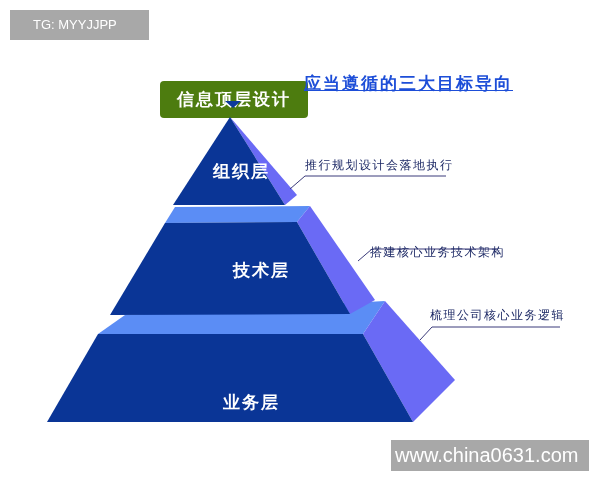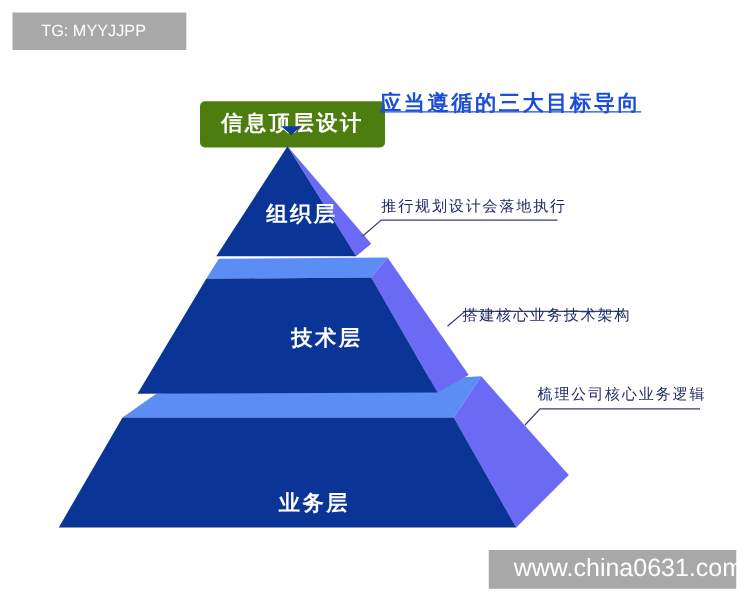--- a/index.html
+++ b/index.html
@@ -1,20 +1,20 @@
 <!DOCTYPE html>
 <html><head>
 <meta charset="utf-8">
 <style>
   html, body { margin:0; padding:0; }
   body { width:600px; height:480px; background:#ffffff; position:relative; overflow:hidden;
          font-family:"DejaVu Sans", sans-serif; }
   .wm { position:absolute; background:#a8a8a8; color:#ffffff; font-family:"Liberation Sans", sans-serif; }
   .wm-top { left:10px; top:10px; width:139px; height:30px; font-size:13px; line-height:30px; padding-left:23px; box-sizing:border-box; }
-  .wm-bot { left:391px; top:440px; width:198px; height:31px; font-size:20px; line-height:31px; padding-left:20px; box-sizing:border-box; }
+  .wm-bot { left:391px; top:440px; width:198px; height:31px; font-size:20px; line-height:31px; padding-left:4px; box-sizing:border-box; }
   .title-box { position:absolute; left:160px; top:65px; width:148px; height:37px; background:#4d7c0f;
                border-radius:4px; color:#fff; font-weight:bold; font-size:17px; line-height:37px; text-align:center; letter-spacing:2px;margin-top:16px; }
   .title-pointer { position:absolute; left:225px; top:101px; width:0; height:0;
                    border-left:8px solid transparent; border-right:8px solid transparent; border-top:7px solid #0d3a9b; }
   .subtitle { position:absolute; left:304px; top:68px; color:#1d4ed8; font-weight:bold; font-size:17px; line-height:30px; letter-spacing:2px;text-decoration:underline; }
   svg.pyr { position:absolute; left:0; top:0; }
   .layer-label { position:absolute; color:#ffffff; font-weight:bold; font-size:17px; letter-spacing:2px; text-align:right; }
   .note { position:absolute; color:#1e2a66; font-weight:normal; font-size:12px; letter-spacing:1.5px; white-space:nowrap; }
 </style>
 </head>

